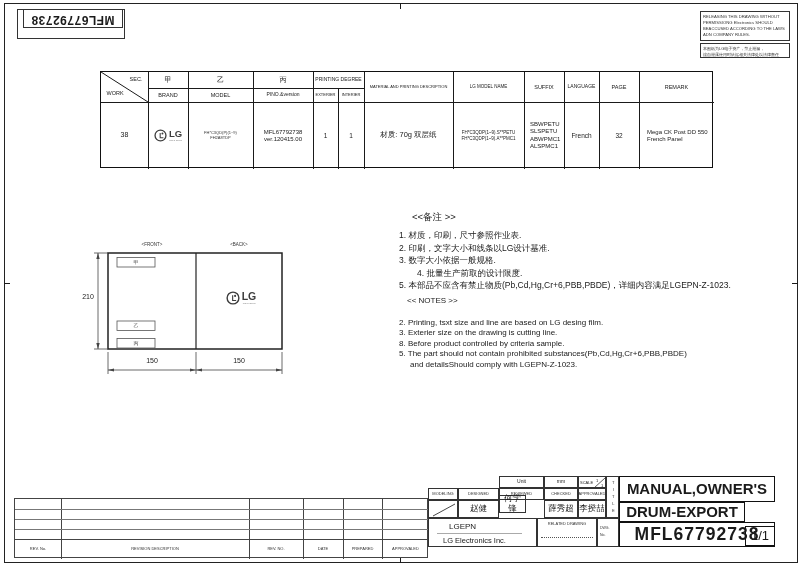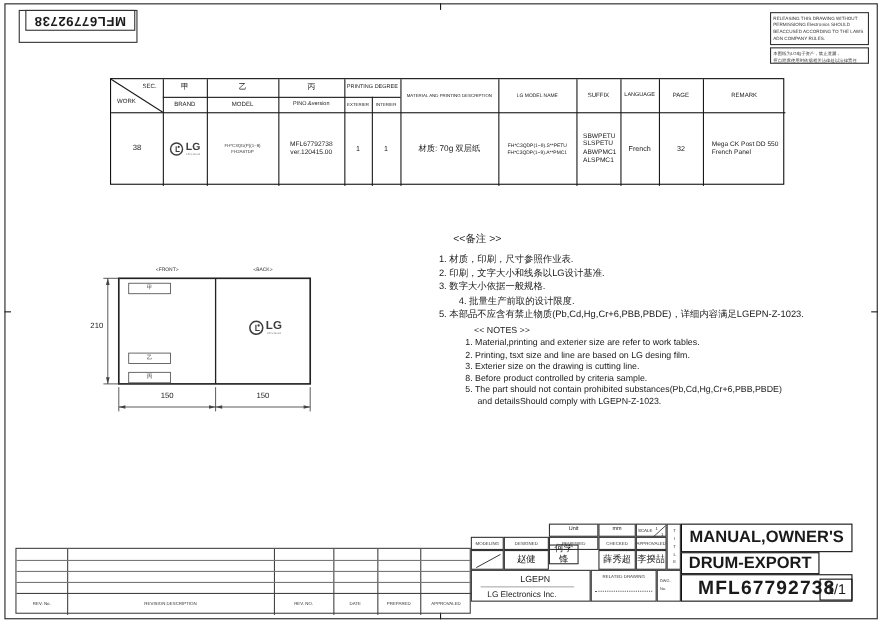--- a/index.html
+++ b/index.html
@@ -7,21 +7,21 @@
         font-family:"Liberation Sans", sans-serif;color:#1a1a1a;overflow:hidden;}
   .abs{position:absolute;}
   .c{position:absolute;display:flex;align-items:center;justify-content:center;text-align:center;line-height:1.15;}
   .col{flex-direction:column;}
   .bordered{border:1px solid #333;box-sizing:border-box;}
   .bordered2{border:1.5px solid #111;box-sizing:border-box;}
   .vl{position:absolute;width:1px;background:#1a1a1a;}
   .hl{position:absolute;height:1px;background:#1a1a1a;}
   .f35{font-size:3.5px;} .f4{font-size:4px;} .f42{font-size:4.2px;} .f45{font-size:4.5px;}
   .f5{font-size:5px;} .f55{font-size:5.5px;} .f6{font-size:6px;} .f65{font-size:6.5px;}
-  .f7{font-size:7px;} .f75{font-size:7.5px;} .f8{font-size:8px;margin-left:24px;} .f85{font-size:8.5px;}
+  .f7{font-size:7px;} .f75{font-size:7.5px;} .f8{font-size:8px;} .f85{font-size:8.5px;}
   .f95{font-size:9.5px;} .f11{font-size:13px;margin-top:24px;} .f13{font-size:15px;} .f17{font-size:17.5px;}
   .b{font-weight:700;} .sb{font-weight:600;}
   .rot180{transform:rotate(180deg);display:inline-block;}
   .vert{writing-mode:vertical-rl;text-orientation:upright;letter-spacing:2px;}
   .dotted{border-top:1px dotted #555;}
   svg{position:absolute;overflow:visible;}
   .lg-logo{display:flex;align-items:center;gap:2px;}
   .lg-word{display:flex;flex-direction:column;align-items:center;line-height:1;}
   .lg-word .wm{font-weight:700;color:#3d3d3d;}
   .lg-word .tag{font-size:2.5px;color:#777;margin-top:1px;}
@@ -178,21 +178,20 @@
   </div>
 
   <div class="abs f95" style="left:412px;top:211px;">&lt;&lt;备注 &gt;&gt;</div>
   <div class="abs f85" style="left:399px;top:230px;width:330px;">1.  材质，印刷，尺寸参照作业表.</div>
   <div class="abs f85" style="left:399px;top:242.5px;width:330px;">2.  印刷，文字大小和线条以LG设计基准.</div>
   <div class="abs f85" style="left:399px;top:255px;width:330px;">3.  数字大小依据一般规格.</div>
   <div class="abs f85" style="left:417px;top:267.5px;width:330px;">4.  批量生产前取的设计限度.</div>
   <div class="abs f85" style="left:399px;top:280px;width:360px;">5.  本部品不应含有禁止物质(Pb,Cd,Hg,Cr+6,PBB,PBDE)，详细内容满足LGEPN-Z-1023.</div>
 
   <div class="abs f8" style="left:407px;top:296px;">&lt;&lt; NOTES &gt;&gt;</div>
-  <div class="abs f8" style="left:399px;top:307px;width:330px;">1. Material,printing and exterier size are refer to work tables.</div>
   <div class="abs f8" style="left:399px;top:317.5px;width:330px;">2. Printing, tsxt  size and line are based on LG desing film.</div>
   <div class="abs f8" style="left:399px;top:328px;width:330px;">3. Exterier size on the drawing is cutting line.</div>
   <div class="abs f8" style="left:399px;top:338.5px;width:330px;">8. Before product controlled by criteria sample.</div>
   <div class="abs f8" style="left:399px;top:349px;width:340px;">5. The part should not contain prohibited substances(Pb,Cd,Hg,Cr+6,PBB,PBDE)</div>
   <div class="abs f8" style="left:410px;top:359.5px;width:330px;">and detailsShould comply with LGEPN-Z-1023.</div>
 
   <div class="abs bordered" style="left:14px;top:498px;width:414px;height:60px;border-color:#444;">
     <div class="vl" style="left:46px;top:0;height:60px;background:#444;"></div>
     <div class="vl" style="left:234px;top:0;height:60px;background:#444;"></div>
     <div class="vl" style="left:288px;top:0;height:60px;background:#444;"></div>

